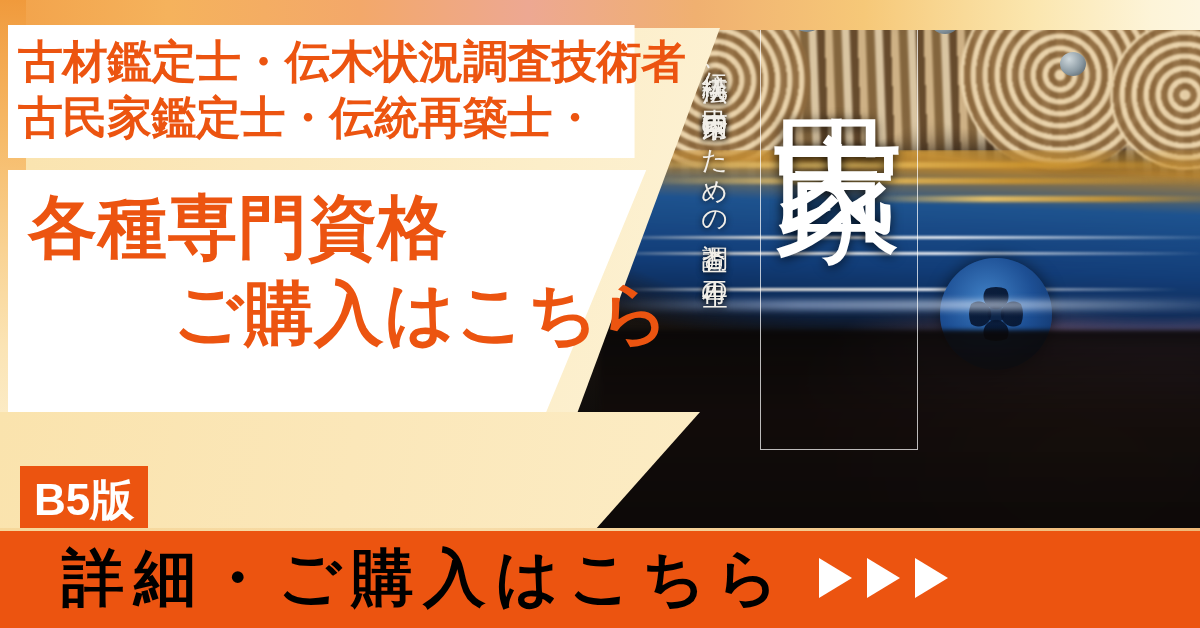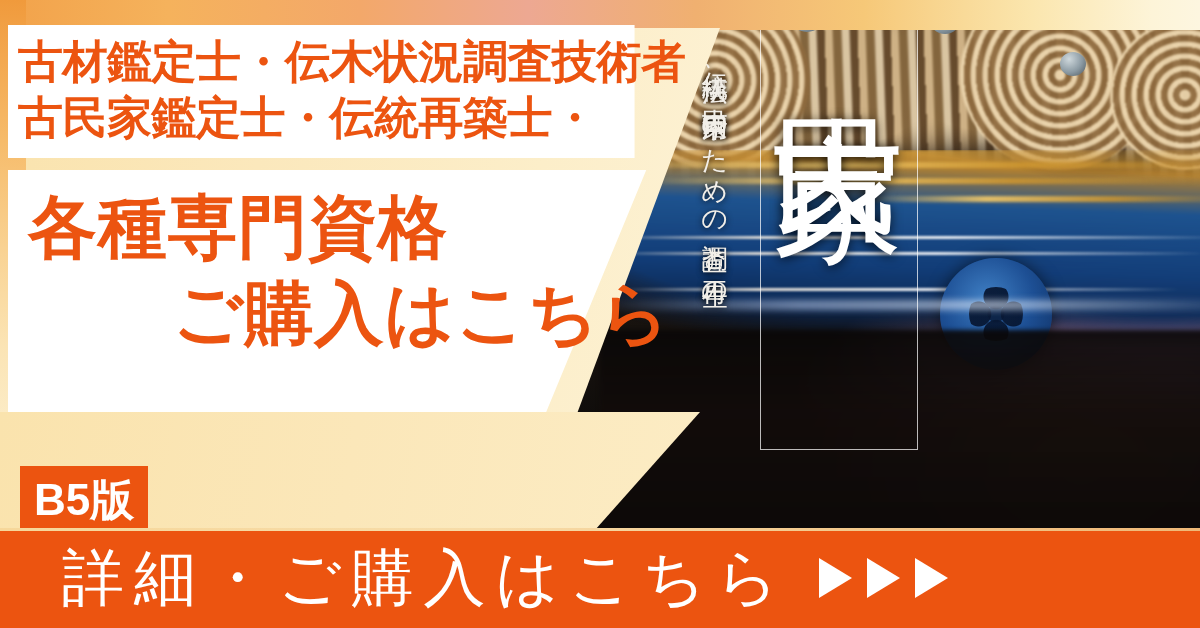--- a/index.html
+++ b/index.html
@@ -270,23 +270,23 @@
     align-items:center;
     box-sizing:border-box;
     padding-left:62px;
     cursor:pointer;
   }
   .cta-top-line{
     position:absolute;left:0;top:528px;width:1200px;height:3px;
     background:linear-gradient(90deg,#f6d79a 0%,#f7dca8 40%,#f3c98c 70%,#efb877 100%);
   }
   .cta-label{
-    color:#ffffff;
+    color:#000000;
     font-size:62px;
-    font-weight:400;
+    font-weight:700;
     letter-spacing:10px;
     line-height:1;
     white-space:nowrap;
   }
   .cta-arrows{
     display:flex;
     align-items:center;
     gap:8px;
     margin-left:26px;
   }

